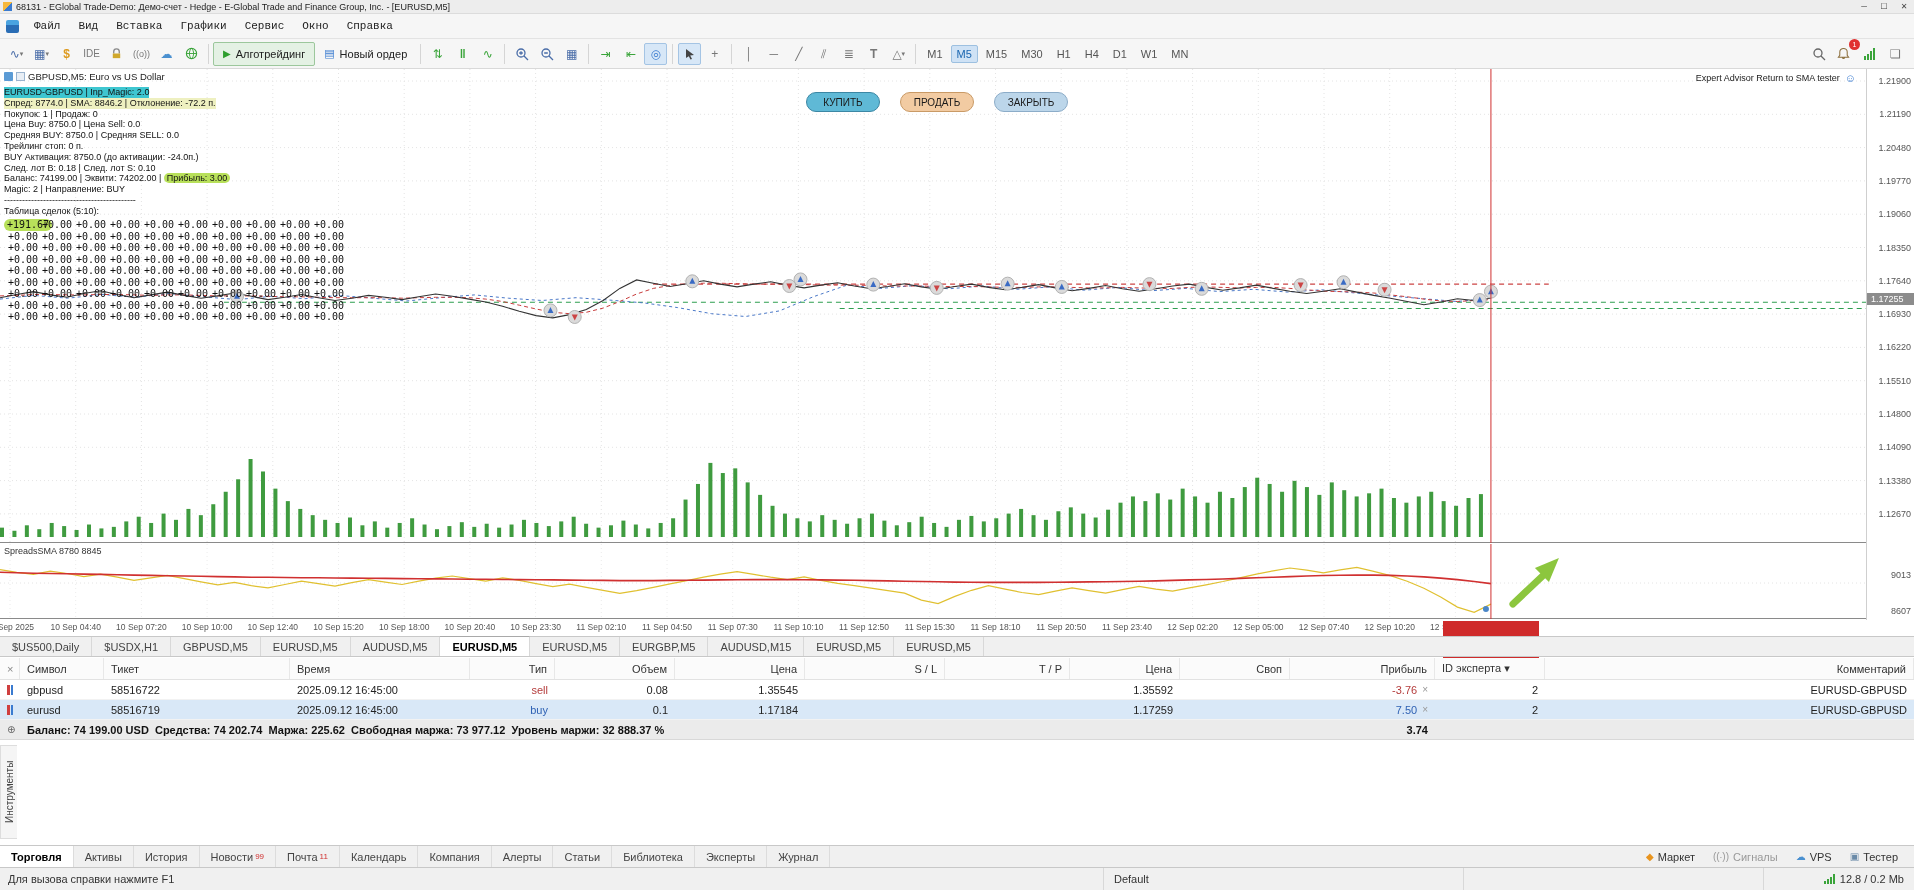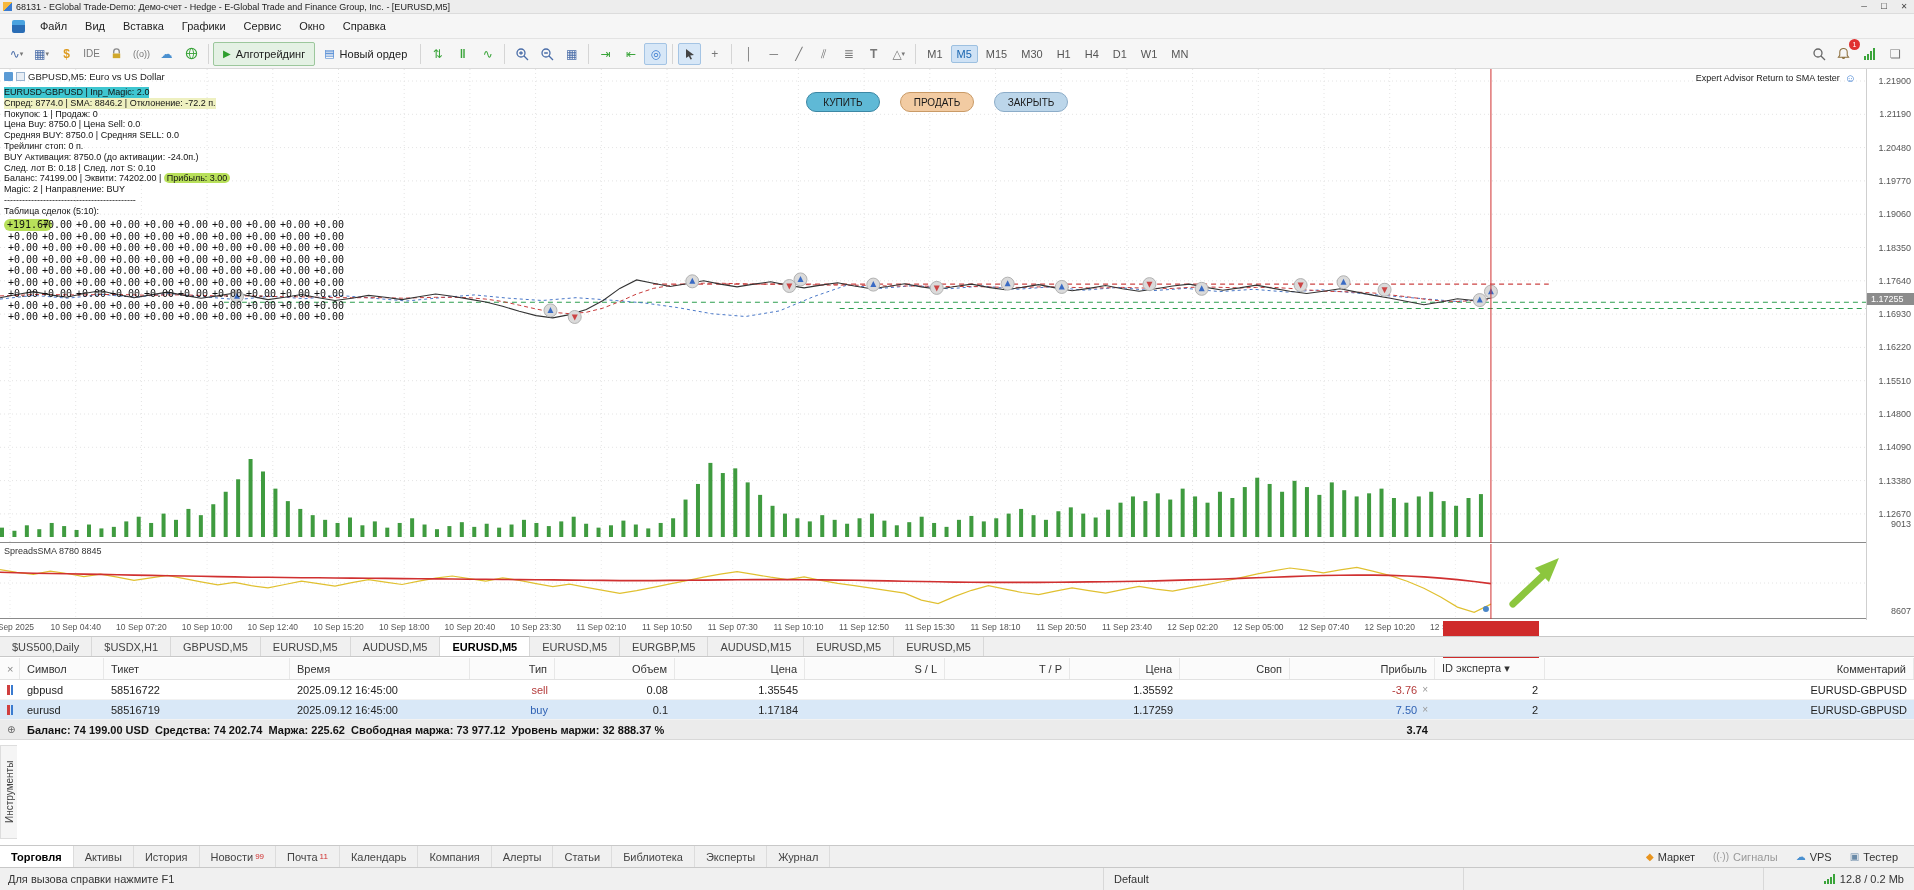--- a/index.html
+++ b/index.html
@@ -9,21 +9,21 @@
 
   
   .titlebar { position:absolute; top:0; left:0; right:0; height:14px; background:#ededed;
     display:flex; align-items:center; font-size:9px; color:#222; padding-left:3px; border-bottom:1px solid #dcdcdc; }
   .ticon { width:9px; height:9px; background:linear-gradient(135deg,#f6b83c 0 50%,#3a7bd0 50% 100%); margin-right:4px; }
   .ttext { flex:1; white-space:nowrap; overflow:hidden; }
   .wctl { width:20px; text-align:center; font-size:8px; color:#444; cursor:default; }
 
   
   .menubar { position:absolute; top:14px; left:0; right:0; height:25px; background:#f6f6f6;
-    display:flex; align-items:center; font-size:11px; color:#222; border-bottom:1px solid #e3e3e3; padding-left:10px; }
+    display:flex; align-items:center; font-size:11px; color:#222; border-bottom:1px solid #e3e3e3; padding-left:4px;font-family:Liberation Mono, monospace; }
   .menu-app-ico { width:13px; height:13px; margin:0 6px 0 2px; background:linear-gradient(180deg,#4aa3e0 0 40%,#2a6db5 40% 100%); border-radius:2px; }
   .menu-item { padding:3px 9px; border-radius:2px; }
 
   
   .toolbar { position:absolute; top:39px; left:0; right:0; height:30px; background:#f6f6f6;
     display:flex; align-items:center; border-bottom:1px solid #d9d9d9; padding-left:4px; font-size:11px; }
   .ti { min-width:23px; height:22px; display:flex; align-items:center; justify-content:center;
     font-size:12px; color:#4a6da8; border-radius:2px; margin:0 1px; }
   .ti.green { color:#3aa43a; } .ti.gray { color:#777; } .ti.gold { color:#dd9a1e; font-weight:bold; }
   .ti.small { font-size:9px; }
@@ -495,38 +495,38 @@
     <div class="ta-label" style="left: 10px;">10 Sep 2025</div>
         <div class="ta-label" style="left: 75.7px;">10 Sep 04:40</div>
         <div class="ta-label" style="left: 141.4px;">10 Sep 07:20</div>
         <div class="ta-label" style="left: 207.1px;">10 Sep 10:00</div>
         <div class="ta-label" style="left: 272.8px;">10 Sep 12:40</div>
         <div class="ta-label" style="left: 338.5px;">10 Sep 15:20</div>
         <div class="ta-label" style="left: 404.2px;">10 Sep 18:00</div>
         <div class="ta-label" style="left: 469.9px;">10 Sep 20:40</div>
         <div class="ta-label" style="left: 535.6px;">10 Sep 23:30</div>
         <div class="ta-label" style="left: 601.3px;">11 Sep 02:10</div>
-        <div class="ta-label" style="left: 667px;">11 Sep 10:50</div>
+        <div class="ta-label" style="left: 667px;">11 Sep 04:50</div>
         <div class="ta-label" style="left: 732.7px;">11 Sep 07:30</div>
         <div class="ta-label" style="left: 798.4px;">11 Sep 10:10</div>
         <div class="ta-label" style="left: 864.1px;">11 Sep 12:50</div>
         <div class="ta-label" style="left: 929.8px;">11 Sep 15:30</div>
         <div class="ta-label" style="left: 995.5px;">11 Sep 18:10</div>
         <div class="ta-label" style="left: 1061.2px;">11 Sep 20:50</div>
         <div class="ta-label" style="left: 1126.9px;">11 Sep 23:40</div>
         <div class="ta-label" style="left: 1192.6px;">12 Sep 02:20</div>
         <div class="ta-label" style="left: 1258.3px;">12 Sep 05:00</div>
         <div class="ta-label" style="left: 1324px;">12 Sep 07:40</div>
         <div class="ta-label" style="left: 1389.7px;">12 Sep 10:20</div>
         <div class="ta-label" style="left: 1455.4px;">12 Sep 13:00</div>
         <div class="time-marker" id="time-marker" style="left: 1443px;">2025.09.12 16:20</div>
       </div>
     <div class="price-scale" id="price-scale">
       <div class="cur-price" id="cur-price" style="top: 224px;">1.17255</div>
-      <div class="ind-scale-label" style="top:450px;">9013</div>
+      <div class="ind-scale-label" style="top:501px;">9013</div>
       <div class="ind-scale-label" style="top:537px;">8607</div>
     <div class="ps-label" style="top: 7px;">1.21900</div>
         <div class="ps-label" style="top: 40.3px;">1.21190</div>
         <div class="ps-label" style="top: 73.6px;">1.20480</div>
         <div class="ps-label" style="top: 106.9px;">1.19770</div>
         <div class="ps-label" style="top: 140.2px;">1.19060</div>
         <div class="ps-label" style="top: 173.5px;">1.18350</div>
         <div class="ps-label" style="top: 206.8px;">1.17640</div>
         <div class="ps-label" style="top: 240.1px;">1.16930</div>
         <div class="ps-label" style="top: 273.4px;">1.16220</div>

